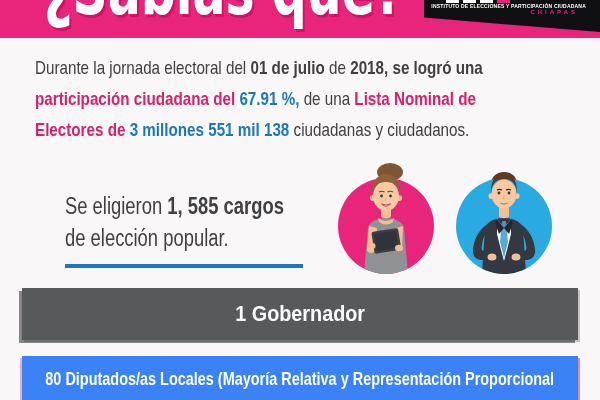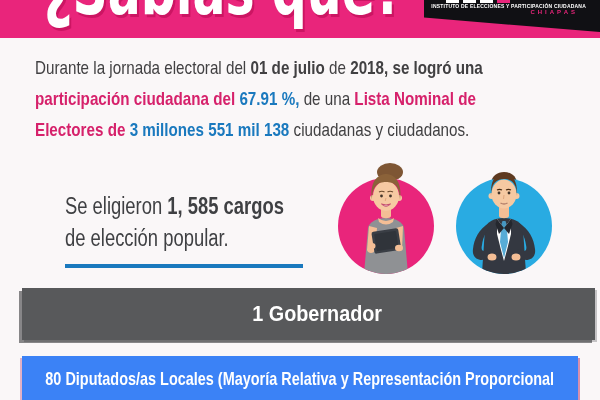--- a/index.html
+++ b/index.html
@@ -47,21 +47,21 @@
   
   .avatar{position:absolute;width:100px;height:114px;}
   .avatar-woman{left:336px;top:160px;}
   .avatar-man{left:454px;top:160px;}
 
   
   .bar{position:absolute;left:22px;width:556px;display:flex;align-items:center;
        justify-content:center;color:#ffffff;font-weight:bold;}
   .bar span{white-space:nowrap;}
   .bar-gray{top:288px;height:52px;background:#58595b;
-       box-shadow:-3px 3px 0 rgba(40,41,43,.55), 2px 2px 0 rgba(40,41,43,.25);padding-left:17px;}
+       box-shadow:-3px 3px 0 rgba(40,41,43,.55), 2px 2px 0 rgba(40,41,43,.25);}
   .bar-gray span{font-size:22px;transform:scaleX(0.9);}
   .bar-pink{top:356px;height:46px;background:#3b82f6;
        box-shadow:2px 2px 0 rgba(170,15,80,.45), -2px 2px 0 rgba(170,15,80,.3);}
   .bar-pink span{font-size:19px;transform:scaleX(0.76);}
 </style>
 </head>
 <body>
 
 <div class="stage">
 

